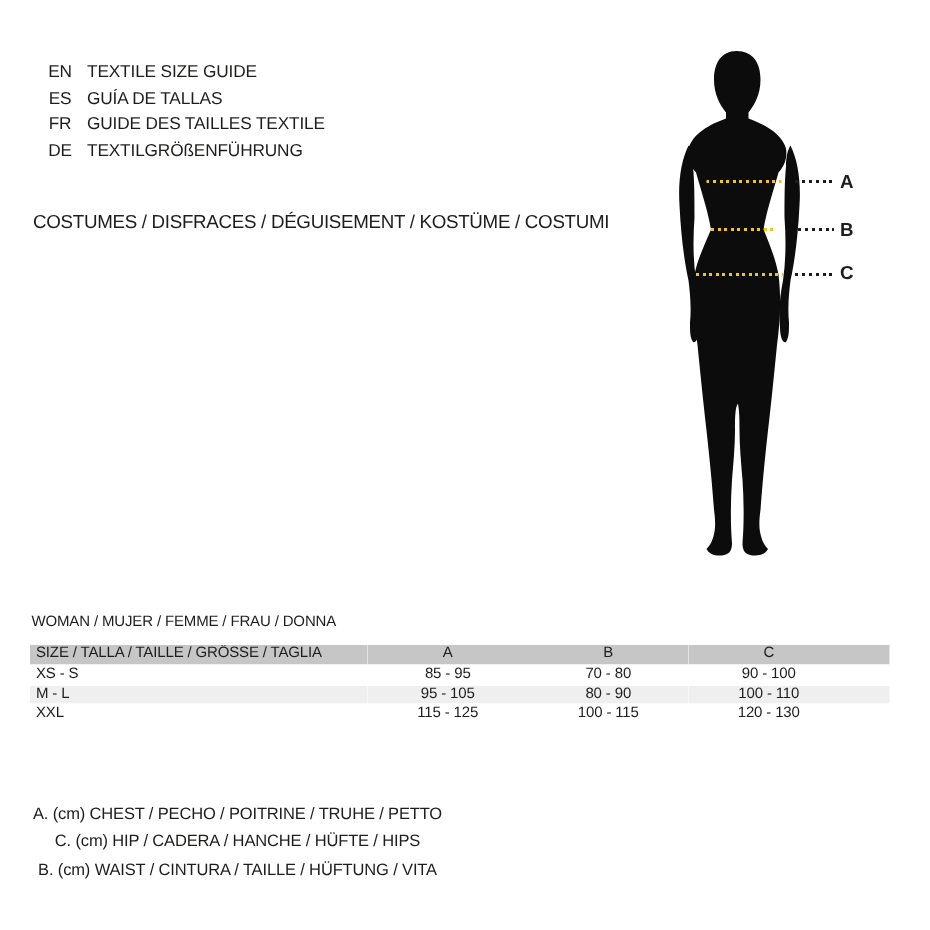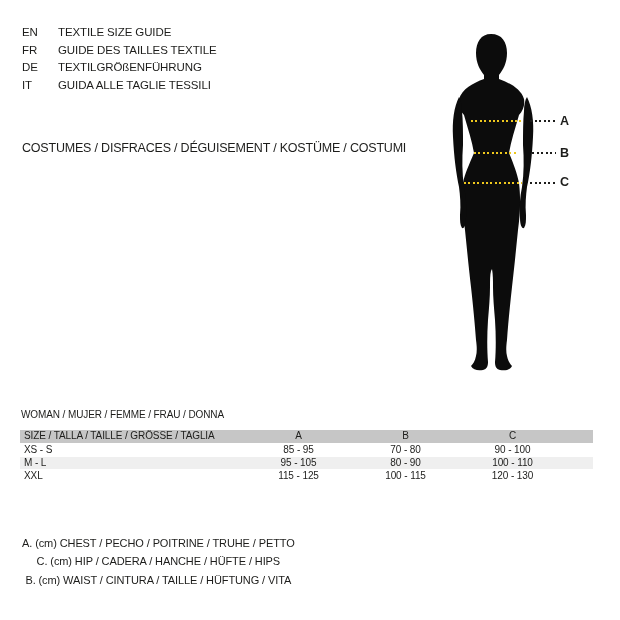--- a/index.html
+++ b/index.html
@@ -6,21 +6,21 @@
   body {
     width:620px; height:620px;
     background:#ffffff;
     font-family:"Liberation Sans", sans-serif;
     color:#1d1d1b;
     position:relative;
     overflow:hidden;
   }
 
   
-  .lang-list { position:absolute; left:22px; top:24px; font-size:11.5px; letter-spacing:-0.1px; }
+  .lang-list { position:absolute; left:22px; top:40px; font-size:11.5px; letter-spacing:-0.1px;text-align:center; }
   .lang-row { display:flex; height:17.7px; line-height:17.7px; }
   .lang-code { width:36px; }
 
   .category { position:absolute; left:22px; top:141px; font-size:12.5px; font-weight:normal; letter-spacing:-0.2px; }
 
   
   .fig-svg { position:absolute; left:445px; top:25px; }
 
   .dots-y { position:absolute; height:2px;
     background:repeating-linear-gradient(90deg, #eec81d 0 2px, transparent 2px 4.4px); }
@@ -47,30 +47,30 @@
 </style>
 </head>
 <body>
 
 <div class="lang-list">
   <div class="lang-row">
     <span class="lang-code">EN</span>
     <span class="lang-label">TEXTILE SIZE GUIDE</span>
   </div>
   <div class="lang-row">
+    <span class="lang-code">ES</span>
+    <span class="lang-label">GUÍA DE TALLAS</span>
+  </div>
+  <div class="lang-row">
     <span class="lang-code">FR</span>
     <span class="lang-label">GUIDE DES TAILLES TEXTILE</span>
   </div>
   <div class="lang-row">
     <span class="lang-code">DE</span>
     <span class="lang-label">TEXTILGRÖßENFÜHRUNG</span>
-  </div>
-  <div class="lang-row">
-    <span class="lang-code">IT</span>
-    <span class="lang-label">GUIDA ALLE TAGLIE TESSILI</span>
   </div>
 </div>
 
 <div class="category">COSTUMES / DISFRACES / DÉGUISEMENT / KOSTÜME / COSTUMI</div>
 
 <svg class="fig-svg" width="110" height="360" viewBox="0 0 110 360" aria-hidden="true">
   <g fill="#0c0c0c">
     <path d="M46,9 C36,9 31,17 31,28 C31,38 35,45 39,50 L39,58 L54,58 L54,50 C58,45 62,38 62,28 C62,17 57,9 46,9 Z"></path>
     <path d="M39,54 C28,58 17,64 14,74 C13,80 15,86 19,90 C23,104 27,116 29,128 C24,140 20,148 18,158 C17,175 18,190 20,205 C22,225 24,245 26,262 C28,280 30,300 31,315 C32,322 32,327 31,331 C30,336 28,339 26,341 C28,345 33,346 38,345 C42,344 43,341 43,337 C42,325 42,310 43,295 C44,283 45,272 45,262 C45,255 45,250 46,246 L47,244 C48,250 48,255 48,262 C48,272 49,283 50,295 C51,310 51,325 50,337 C50,341 51,344 55,345 C60,346 65,345 67,341 C65,339 63,336 62,331 C61,327 61,322 62,315 C63,300 65,280 67,262 C69,245 71,225 73,205 C75,190 76,175 74,158 C72,148 69,140 64,128 C66,116 70,104 74,90 C78,86 80,80 79,74 C76,64 65,58 54,54 Z"></path>
     <path d="M14,72 C9,82 7,96 8,112 C9,132 11,148 14,162 C15,170 16,180 15,190 C15,196 15,200 17,203 C19,204 21,200 21,193 C22,182 21,172 19,162 C17,148 17,134 18,120 C18,108 18,96 17,86 C17,80 16,75 14,72 Z"></path>

